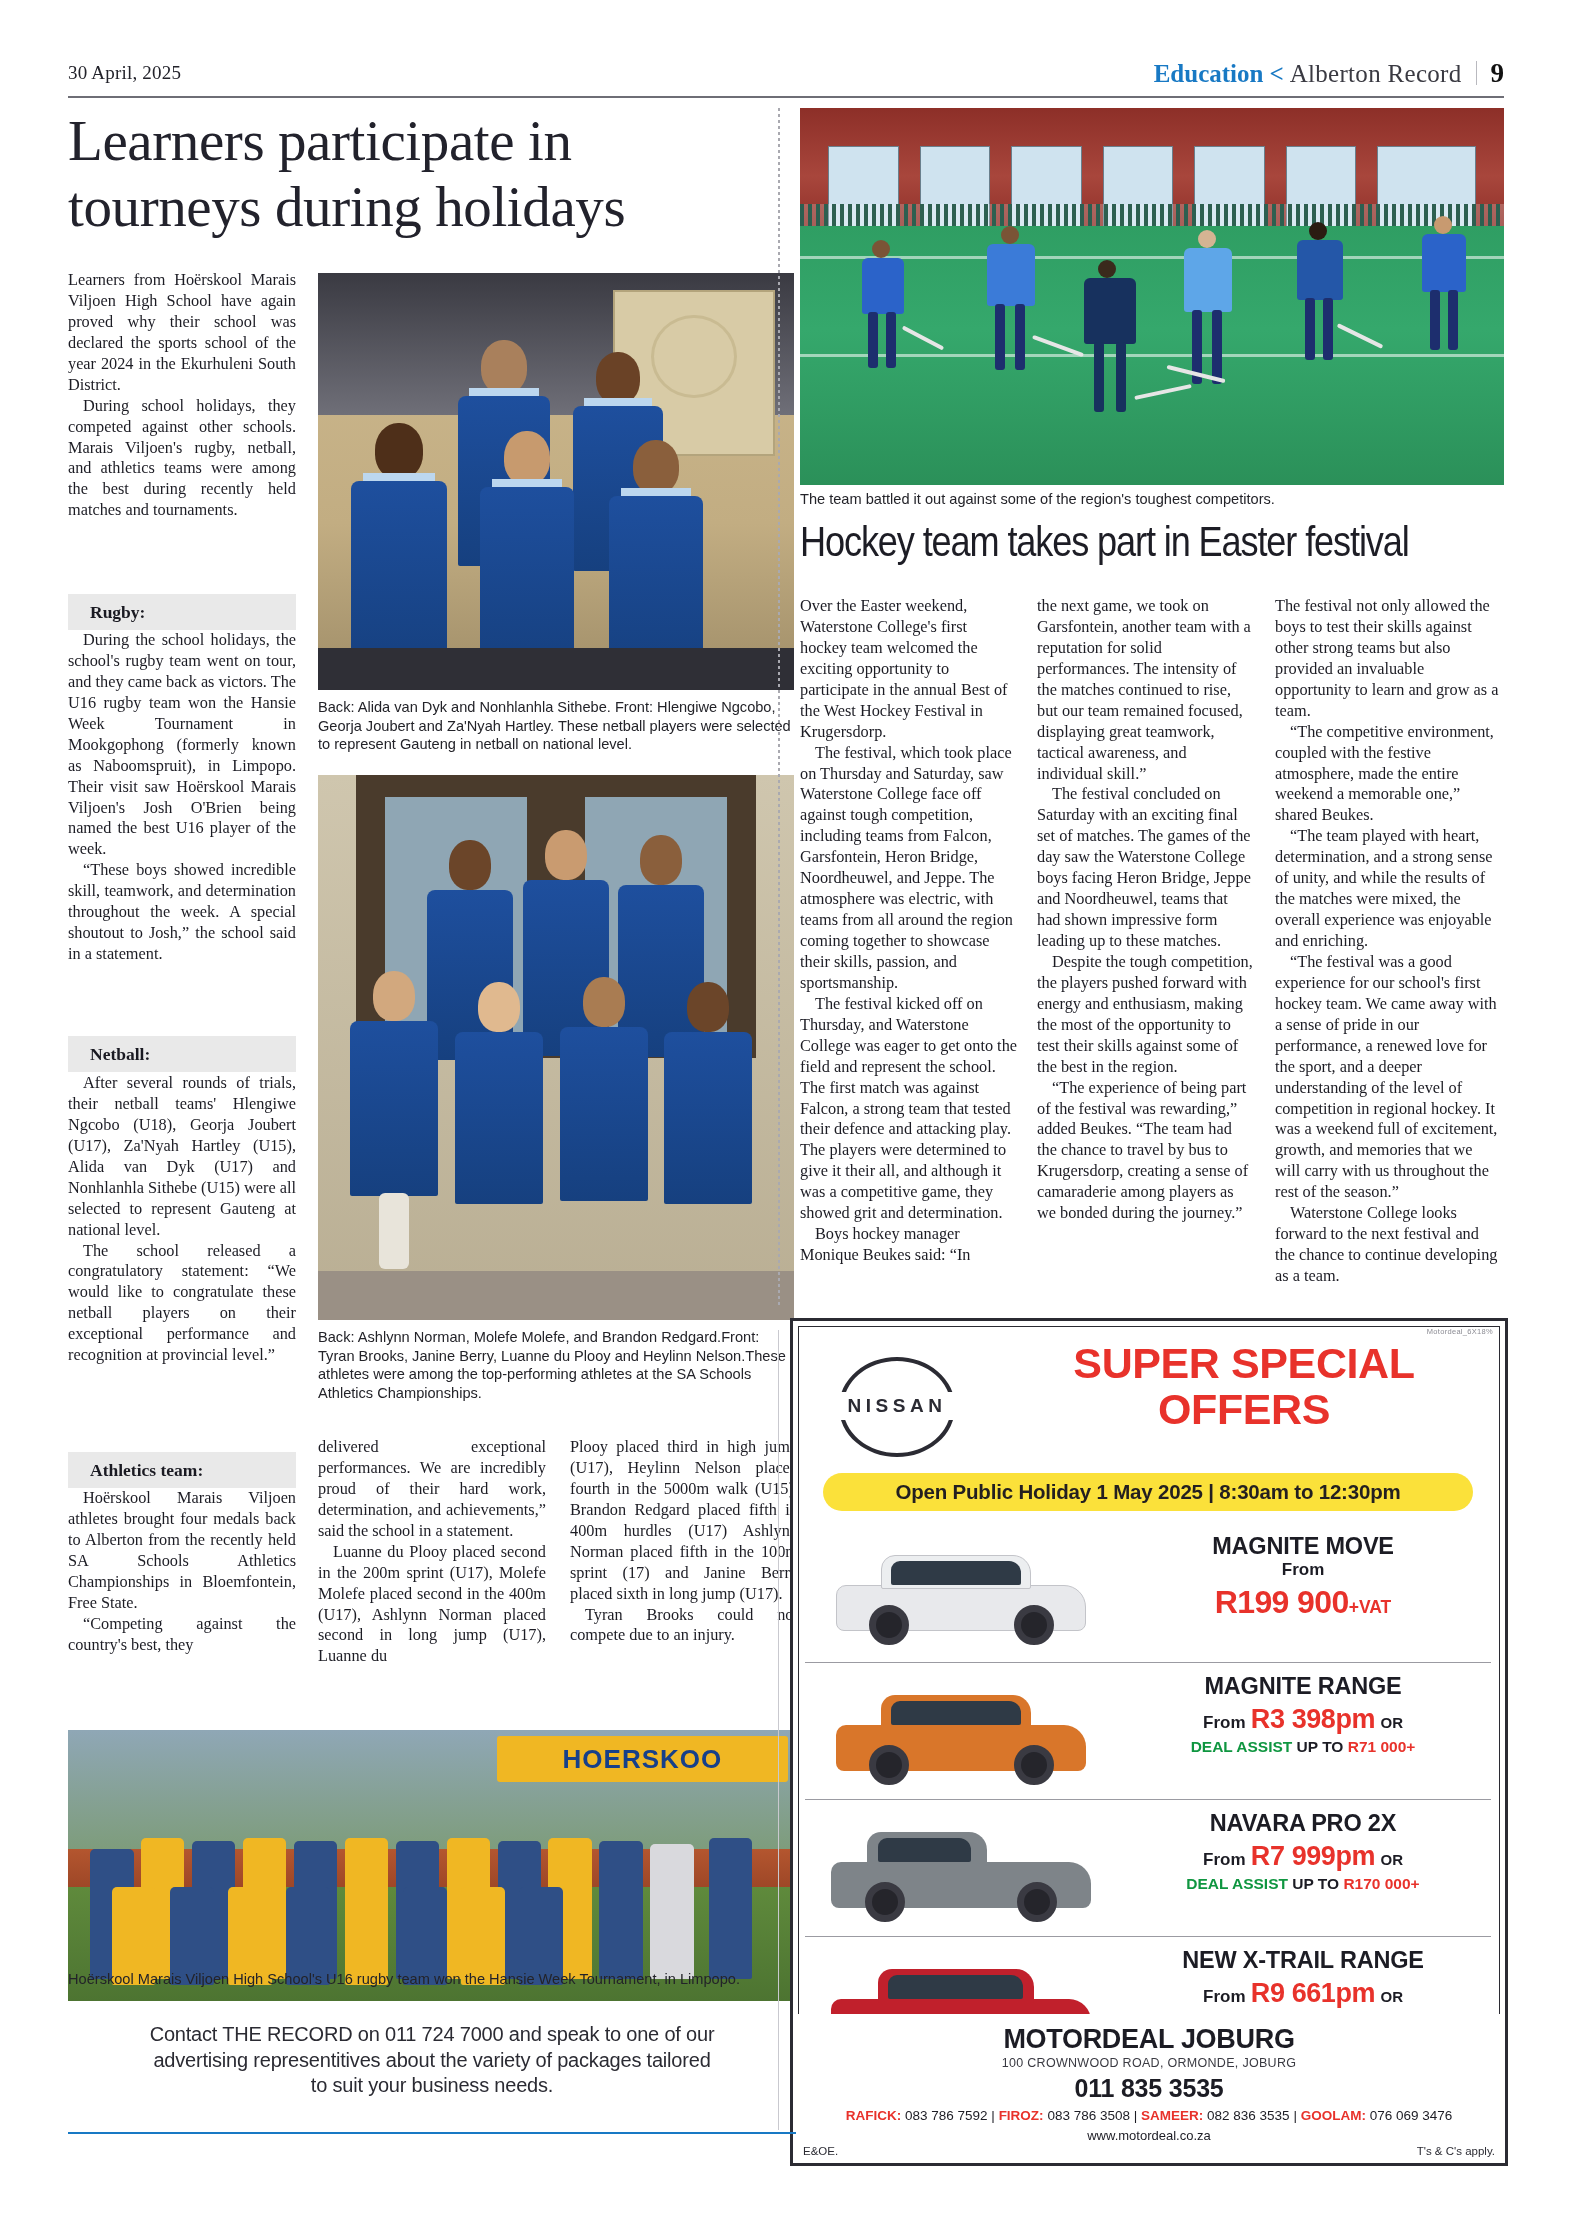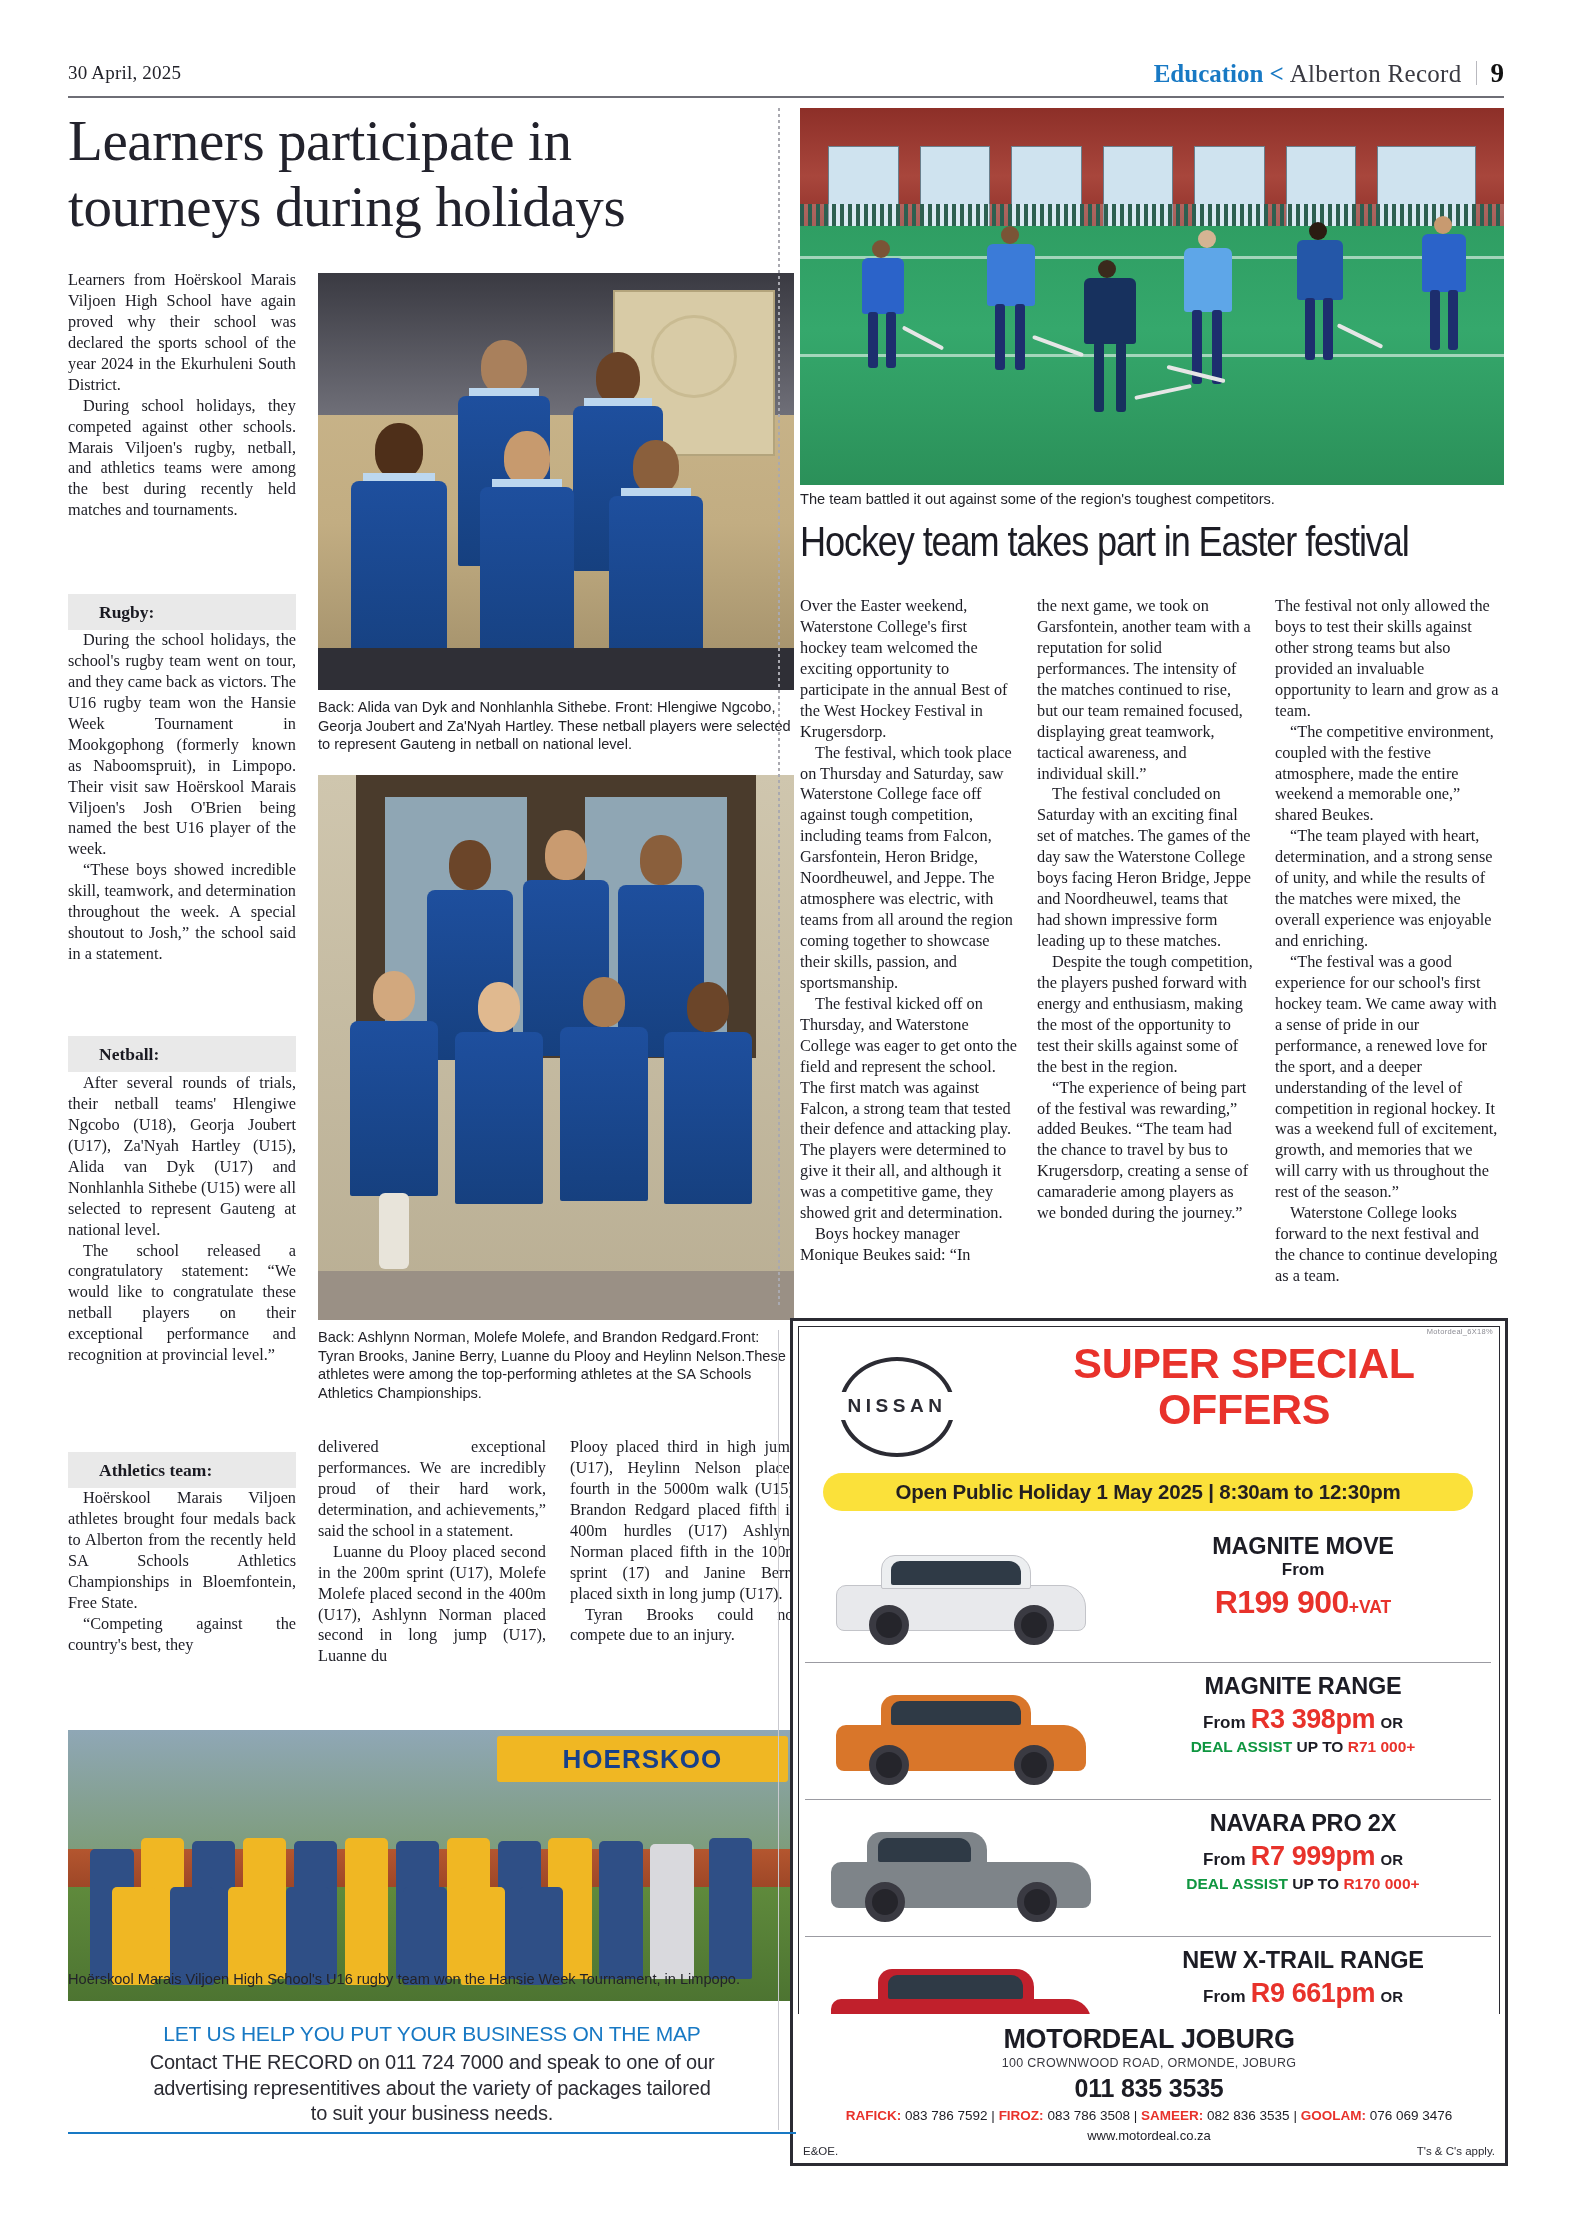--- a/index.html
+++ b/index.html
@@ -61,21 +61,21 @@
   .colB1 { left: 318px; top: 1437px; width: 228px; }
   .colC1 { left: 570px; top: 1437px; width: 228px; }
 
   
   .subhead {
     position: absolute; left: 68px; width: 228px; height: 36px;
     background: #e9e9e9;
     display: flex; align-items: center;
   }
   .subhead span {
-    font-size: 17.5px; font-weight: bold; color: #1a1a22; padding-left: 31px; text-align: center;
+    font-size: 17.5px; font-weight: bold; color: #1a1a22; padding-left: 22px; text-align: center;
   }
   .sh-rugby   { top: 594px; }
   .sh-netball { top: 1036px; }
   .sh-athl    { top: 1452px; }
 
   
   .photo { position: absolute; overflow: hidden; background: #b9c4cf; }
   .caption {
     position: absolute; font-family: "Liberation Sans", sans-serif;
     font-size: 14.6px; line-height: 1.28; color: #232329;
@@ -673,20 +673,19 @@
       <span>082 836 3535</span> |
       <b>GOOLAM:</b>
       <span>076 069 3476</span>
     </div>
     <div class="web">www.motordeal.co.za</div>
     <div class="eoe">E&amp;OE.</div>
     <div class="tcs">T's &amp; C's apply.</div>
   </div>
 
   <div class="promo">
-    <div class="t1">LET US HELP YOU PUT YOUR BUSINESS ON THE MAP</div>
     <div class="t2">Contact THE RECORD on 011 724 7000 and speak to one of our</div>
     <div class="t2">advertising representitives about the variety of packages tailored</div>
     <div class="t2">to suit your business needs.</div>
   </div>
   <div class="promo-rule"></div>
 
 </div>
 
 </body></html>

